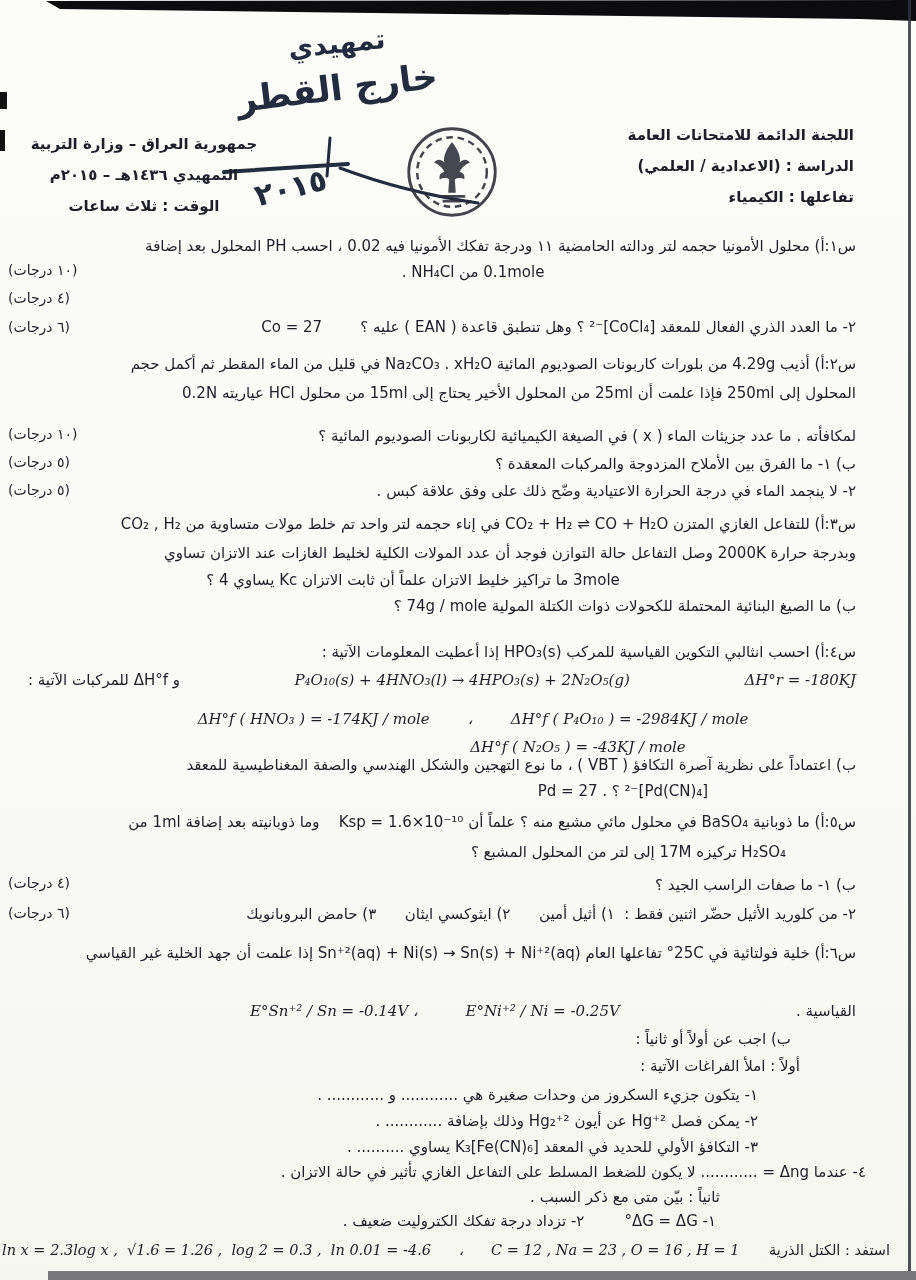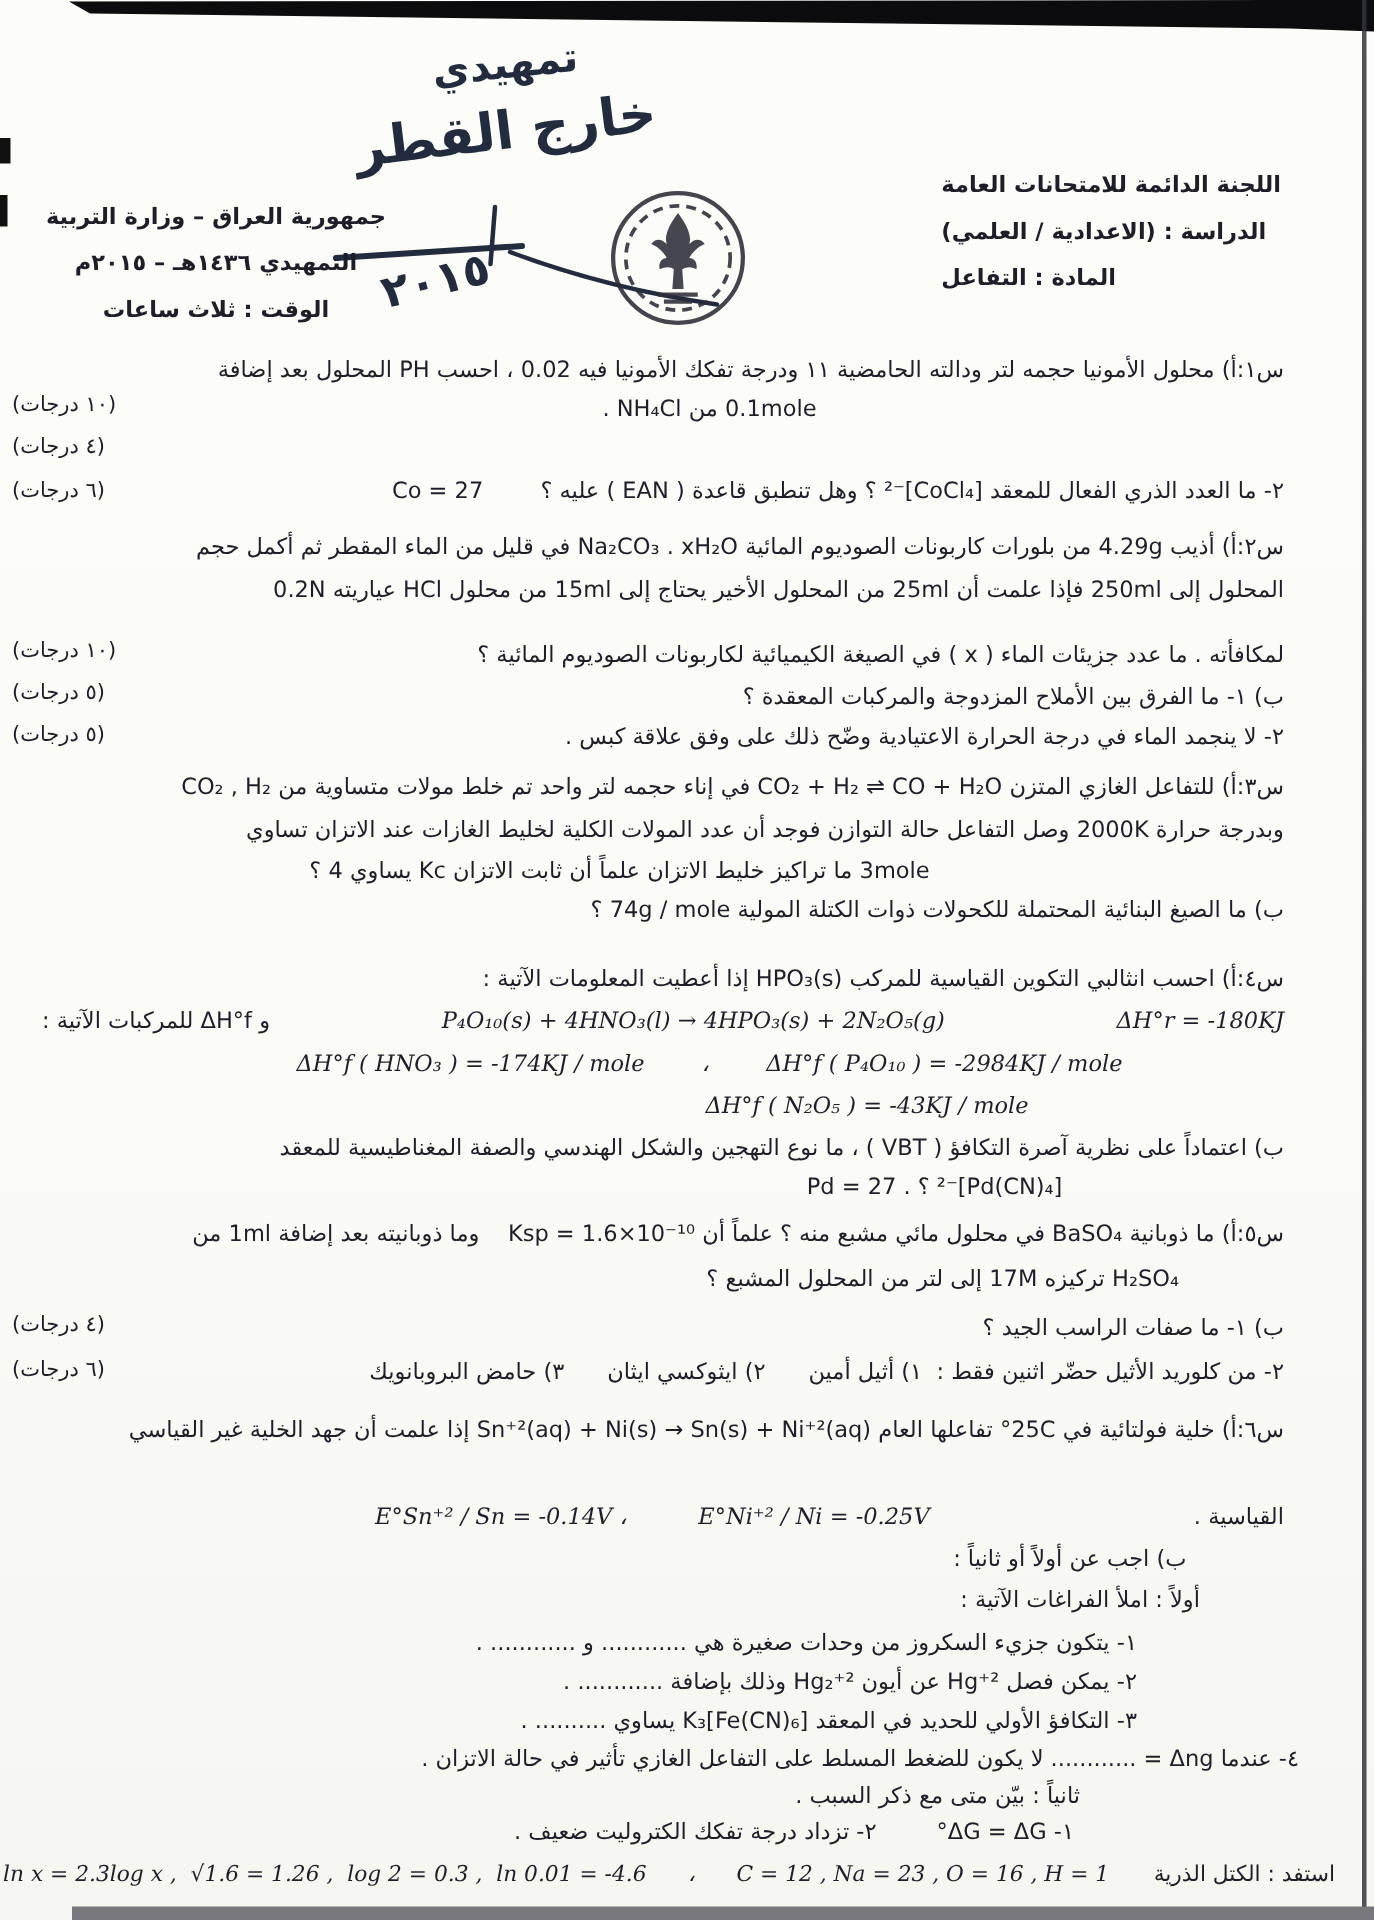--- a/index.html
+++ b/index.html
@@ -17,28 +17,28 @@
   .hw-wrap{position:absolute;left:210px;top:22px;width:340px;height:210px;color:#232c3e;}
   .hw{position:absolute;font-weight:bold;white-space:nowrap;}
   .hw1{left:78px;top:6px;font-size:27px;transform:rotate(-6deg);}
   .hw2{left:26px;top:46px;font-size:35px;transform:rotate(-7deg);letter-spacing:2px;}
   .hw3{left:44px;top:148px;font-size:30px;transform:rotate(-14deg);letter-spacing:4px;}
   .hw-svg{position:absolute;left:0;top:0;}
   
   .stamp{position:absolute;left:405px;top:125px;width:94px;height:94px;opacity:.88;}
   
   .hdr{position:absolute;direction:rtl;font-weight:bold;font-size:15px;line-height:31px;white-space:nowrap;}
-  .hdr-right{right:62px;top:108px;text-align:left;}
+  .hdr-right{right:62px;top:120px;text-align:right;}
   .hdr-left{left:28px;top:129px;width:232px;text-align:center;}
   
   .line{position:absolute;right:60px;left:90px;direction:rtl;text-align:right;
         font-size:15px;line-height:1.35;white-space:pre-wrap;}
   .bold{font-weight:bold;font-size:15.5px;}
   .center{text-align:center;}
-  .ltr{direction:ltr;}
+  .ltr{direction:ltr;margin-top:10px;}
   .eqfont{font-family:"DejaVu Serif",serif;font-style:italic;}
   .flexline{display:flex;direction:ltr;justify-content:space-between;align-items:baseline;}
   .grade{position:absolute;left:8px;width:84px;direction:rtl;text-align:left;
          font-size:14px;white-space:nowrap;}
 </style>
 </head>
 <body>
 
 <div class="page">
 
@@ -64,21 +64,21 @@
   <svg class="stamp" viewBox="0 0 100 100">
     <circle cx="50" cy="50" r="46" fill="none" stroke="#2b2b36" stroke-width="3"></circle>
     <circle cx="50" cy="50" r="37" fill="none" stroke="#2b2b36" stroke-width="2.6" stroke-dasharray="7 5"></circle>
     <path d="M50,18 C44,26 40,34 42,40 C38,36 34,36 31,40 C36,42 40,46 42,50 C38,50 36,54 37,58 C41,56 45,56 47,58 L46,72 L54,72 L53,58 C56,56 60,56 63,58 C64,54 62,50 58,50 C60,46 64,42 69,40 C66,36 62,36 58,40 C60,34 56,26 50,18 Z" fill="#2e2e3a"></path>
     <path d="M36,76 L64,76 M40,81 L60,81" stroke="#2e2e3a" stroke-width="3"></path>
   </svg>
 
   <div class="hdr hdr-right">
     <div>اللجنة الدائمة للامتحانات العامة</div>
     <div>الدراسة : (الاعدادية / العلمي)</div>
-    <div>المادة : التفاعل</div>
+    <div>تفاعلها : الكيمياء</div>
   </div>
 
   <div class="hdr hdr-left">
     <div>جمهورية العراق – وزارة التربية</div>
     <div>التمهيدي ١٤٣٦هـ – ٢٠١٥م</div>
     <div>الوقت : ثلاث ساعات</div>
   </div>
 
 
   <div class="line" style="top:236px;left:60px">س١:أ) محلول الأمونيا حجمه لتر ودالته الحامضية ١١ ودرجة تفكك الأمونيا فيه 0.02 ، احسب PH المحلول بعد إضافة</div>

